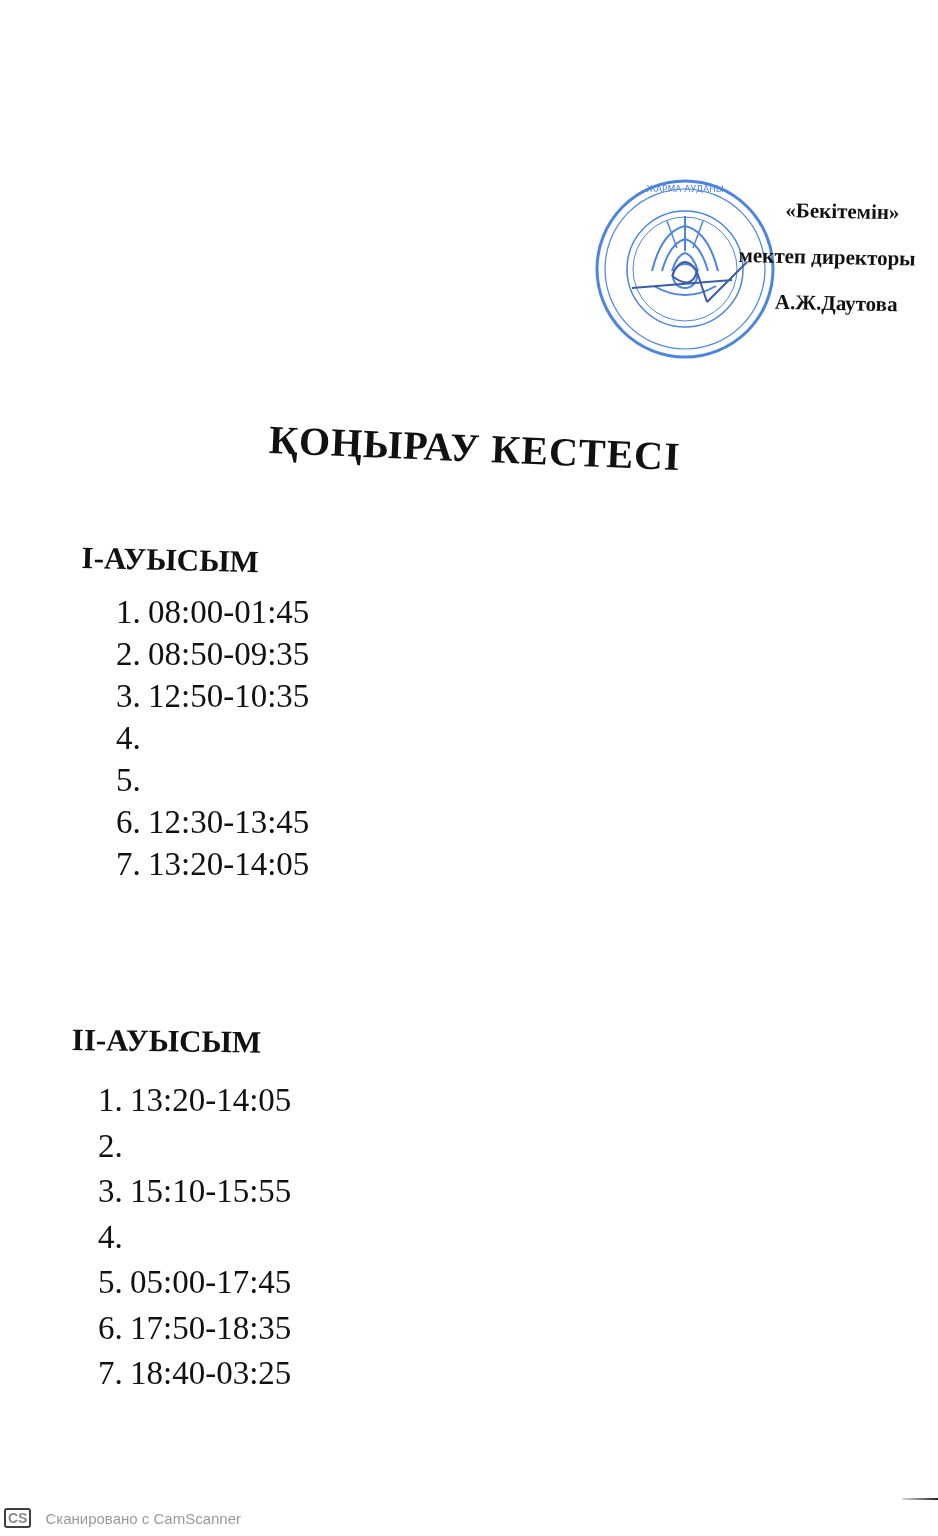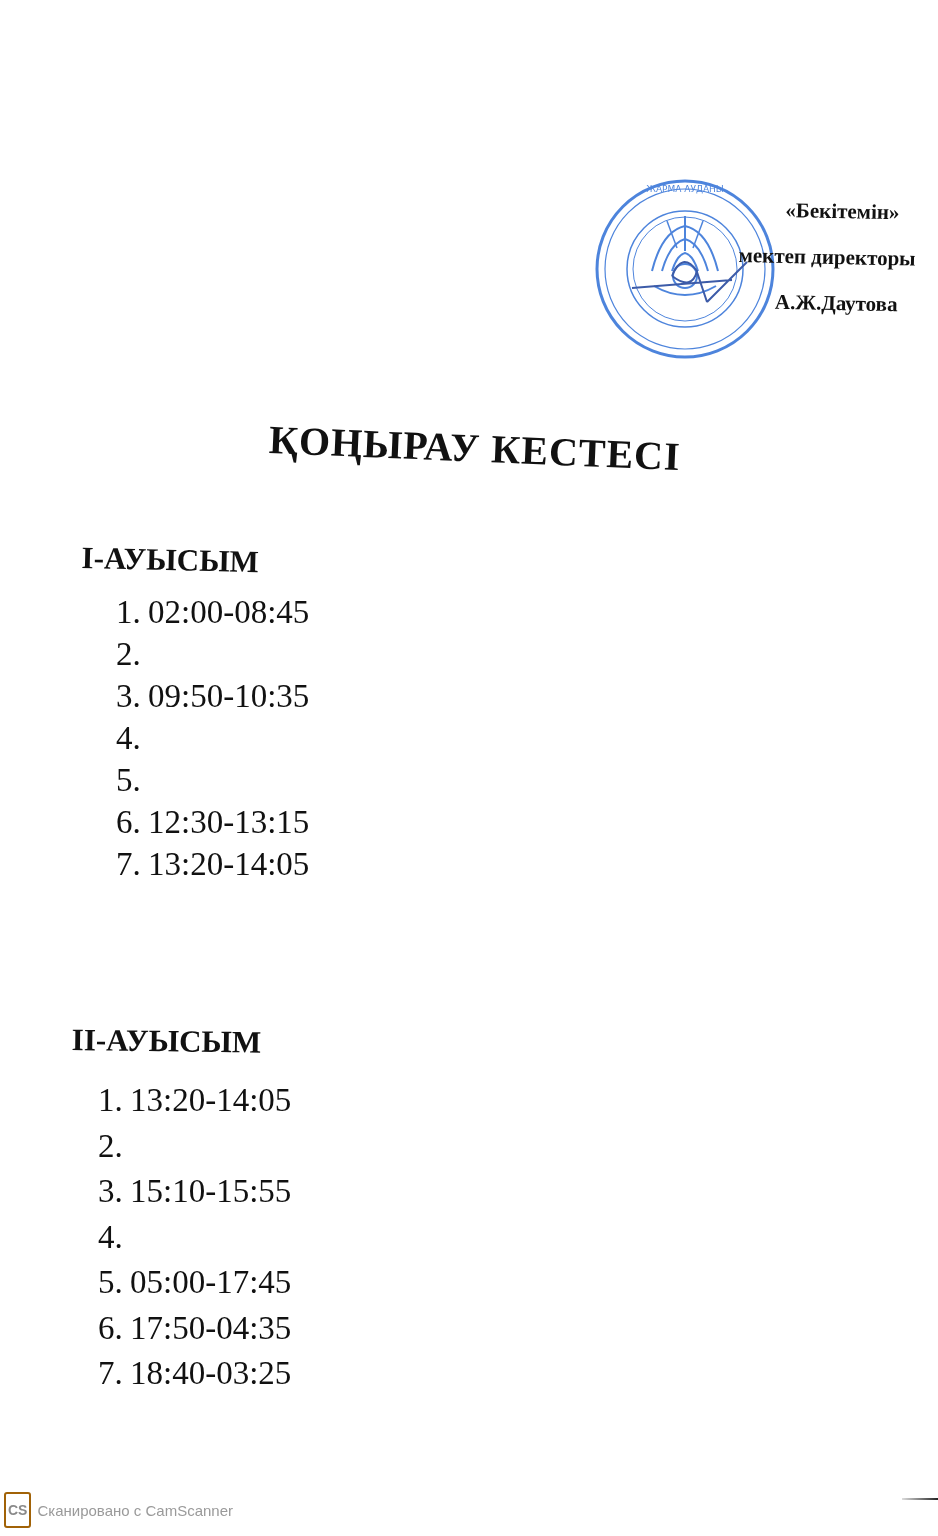--- a/index.html
+++ b/index.html
@@ -35,22 +35,22 @@
     font-size: 33px; white-space: nowrap; display: flex; align-items: baseline;
   }
   .shift1-list li { height: 42px; }
   .shift2-list li { height: 45.5px; }
   .lessons .num { display: inline-block; width: 32px; }
   .footer {
     position: absolute; left: 4px; bottom: 8px; display: flex; align-items: center;
     font-family: "Liberation Sans", "DejaVu Sans", sans-serif; font-size: 15px; color: #9a9a9a;
   }
   .cs-logo {
-    display: inline-block; border: 2px solid #a16207; border-radius: 3px;
-    font-weight: bold; font-size: 14px; line-height: 16px; padding: 8px 2px; margin-right: 6px; color: #8a8a8a;
+    display: inline-block; border: 2px solid #404040; border-radius: 3px;
+    font-weight: bold; font-size: 14px; line-height: 16px; padding: 0 2px; margin-right: 14px; color: #8a8a8a;
   }
   .edge-line {
     position: absolute; right: 0; top: 1498px; width: 36px; height: 2px;
     background: linear-gradient(to right, #ddd, #222);
   }
 </style>
 </head>
 <body>
 
 <svg class="stamp" viewBox="0 0 186 186">
@@ -79,38 +79,39 @@
   <div>мектеп директоры</div>
   <div>А.Ж.Даутова</div>
 </div>
 
 <div class="title">ҚОҢЫРАУ КЕСТЕСІ</div>
 
 <div class="shift-heading shift1-heading">I-АУЫСЫМ</div>
 <ul class="lessons shift1-list">
   <li>
       <span class="num">1.</span>
-      <span>02:00-08:45</span>
+      <span>08:00-01:45</span>
     </li>
   <li>
       <span class="num">2.</span>
+      <span>08:50-09:35</span>
     </li>
   <li>
       <span class="num">3.</span>
-      <span>09:50-10:35</span>
+      <span>12:50-10:35</span>
     </li>
   <li>
       <span class="num">4.</span>
     </li>
   <li>
       <span class="num">5.</span>
     </li>
   <li>
       <span class="num">6.</span>
-      <span>12:30-13:15</span>
+      <span>12:30-13:45</span>
     </li>
   <li>
       <span class="num">7.</span>
       <span>13:20-14:05</span>
     </li>
 </ul>
 
 <div class="shift-heading shift2-heading">II-АУЫСЫМ</div>
 <ul class="lessons shift2-list">
   <li>
@@ -126,21 +127,21 @@
     </li>
   <li>
       <span class="num">4.</span>
     </li>
   <li>
       <span class="num">5.</span>
       <span>05:00-17:45</span>
     </li>
   <li>
       <span class="num">6.</span>
-      <span>17:50-04:35</span>
+      <span>17:50-18:35</span>
     </li>
   <li>
       <span class="num">7.</span>
       <span>18:40-03:25</span>
     </li>
 </ul>
 
 <div class="edge-line"></div>
 
 <div class="footer">

